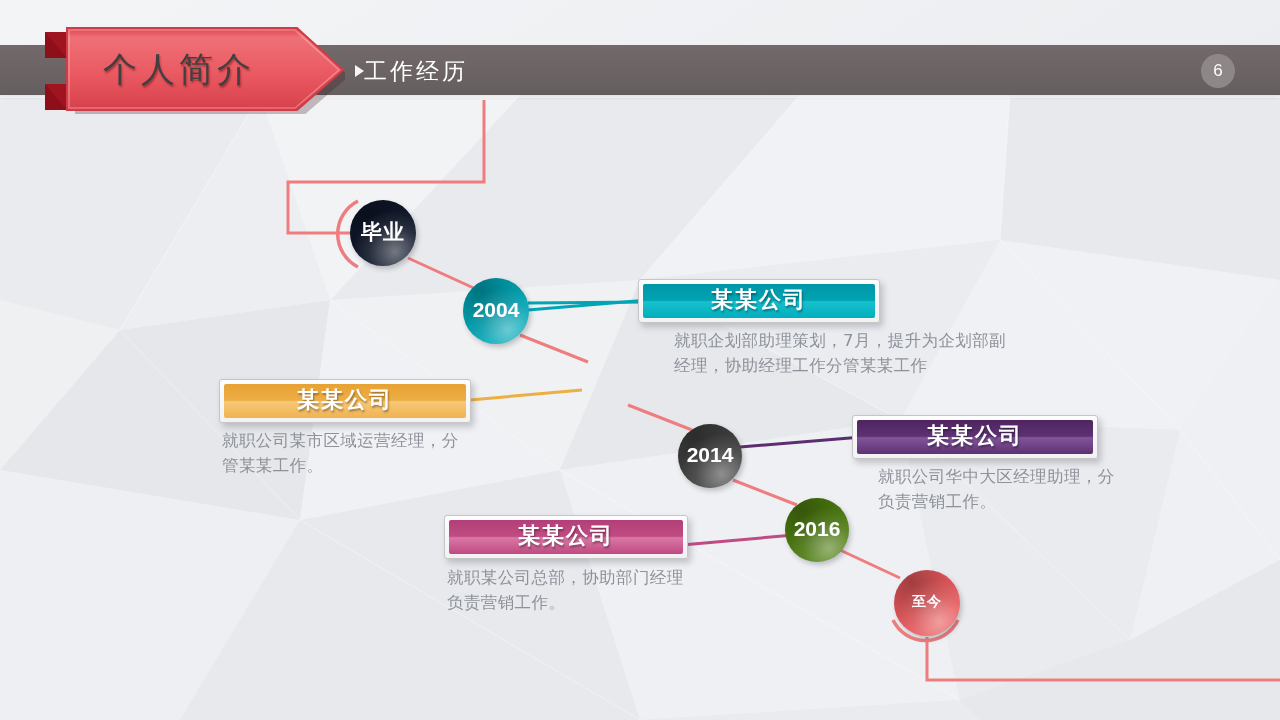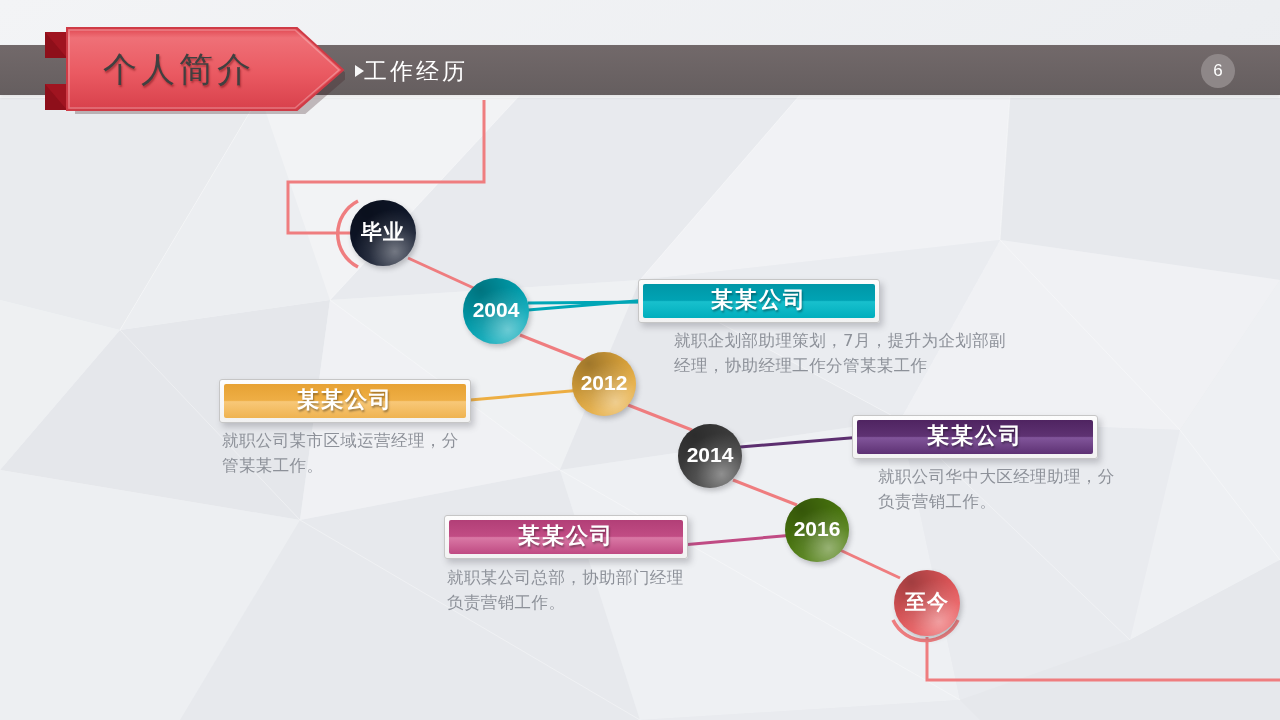--- a/index.html
+++ b/index.html
@@ -270,36 +270,32 @@
   <div class="node" style="left:350px; top:200px; width:66px; height:66px; background:#0f172a; font-size:21px; letter-spacing:1px;">
     <div class="node-grad"></div>
     <span>毕业</span>
   </div>
 
   <div class="node" style="left:463px; top:278px; width:66px; height:66px; background:#00a6b6; font-size:21px;">
     <div class="node-grad"></div>
     <span>2004</span>
   </div>
 
-  <div class="node" style="left:572px; top:352px; width:64px; height:64px; background:#e5ab3e; font-size:21px;">
-    <div class="node-grad"></div>
-    <span>2012</span>
-  </div>
 
   <div class="node" style="left:678px; top:424px; width:64px; height:64px; background:#404040; font-size:21px;">
     <div class="node-grad"></div>
     <span>2014</span>
   </div>
 
   <div class="node" style="left:785px; top:498px; width:64px; height:64px; background:#4d7c0f; font-size:21px;">
     <div class="node-grad"></div>
     <span>2016</span>
   </div>
 
-  <div class="node" style="left:894px; top:570px; width:66px; height:66px; background:#e8595c; font-size:21px; letter-spacing:1px;">
+  <div class="node" style="left:894px; top:570px; width:66px; height:66px; background:#e8595c; font-size:14px; letter-spacing:1px;">
     <div class="node-grad"></div>
     <span>至今</span>
   </div>
 
   <div class="plate" style="left:638px; top:279px; width:242px; height:44px;">
     <div class="plate-inner" style="background:linear-gradient(180deg,#0097a7 0%,#00a3b4 48%,#18c0cd 52%,#00aebd 100%);">
       <span>某某公司</span>
     </div>
   </div>
   <div class="desc" style="left:668px; top:328px; width:400px;margin-left:6px;">就职企划部助理策划，7月，提升为企划部副

